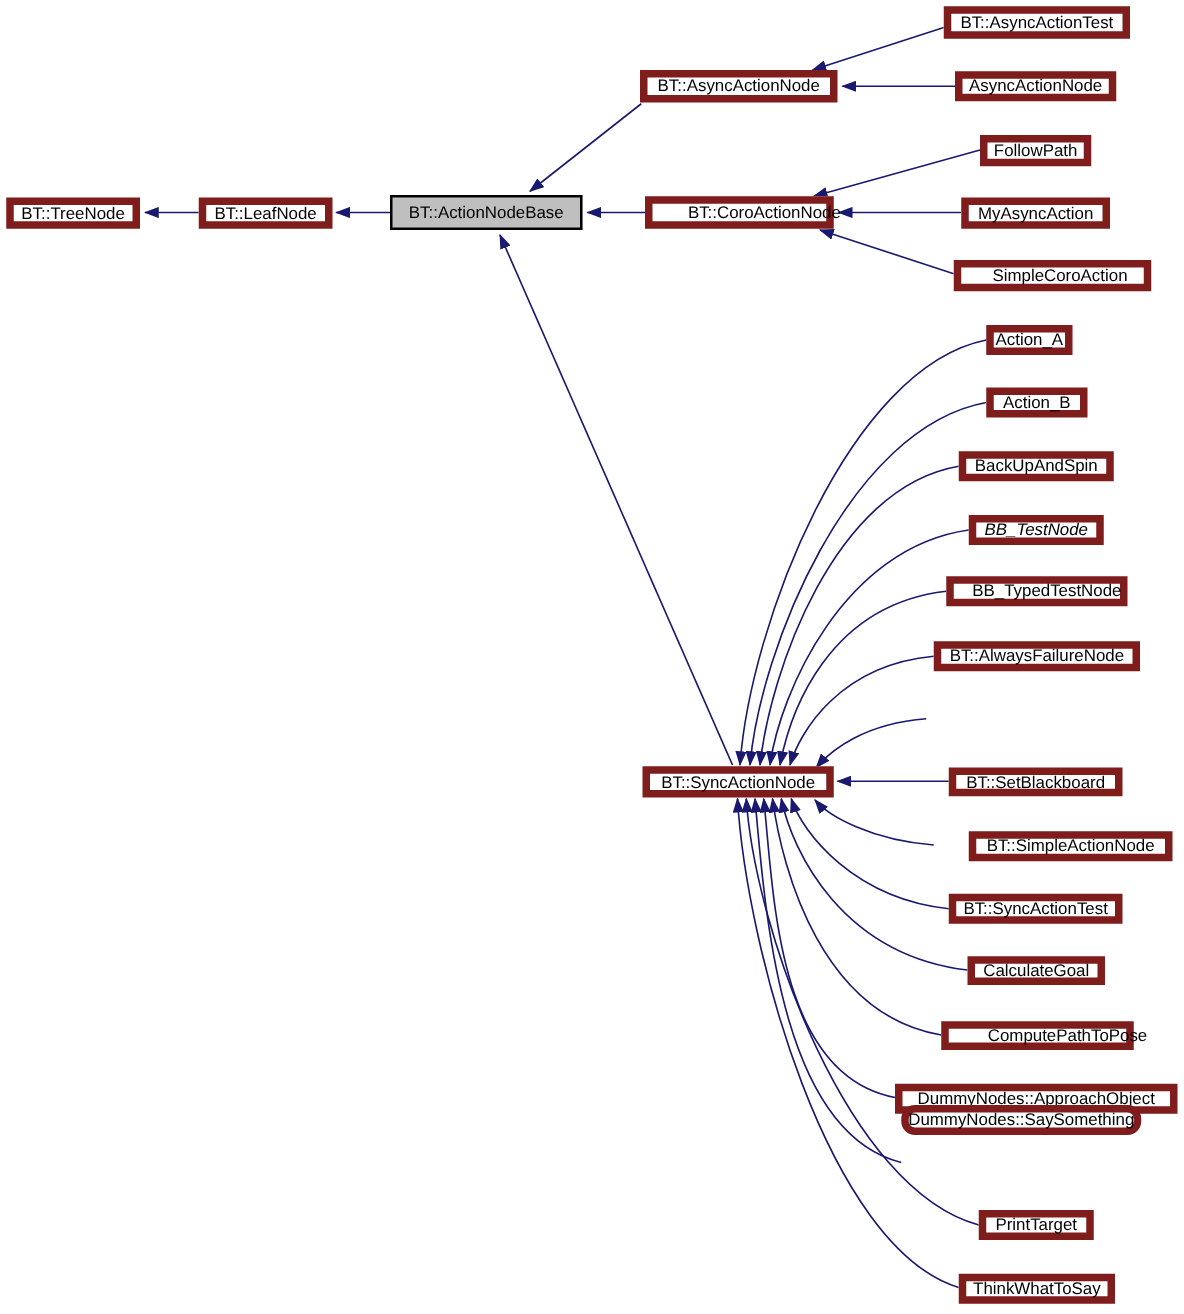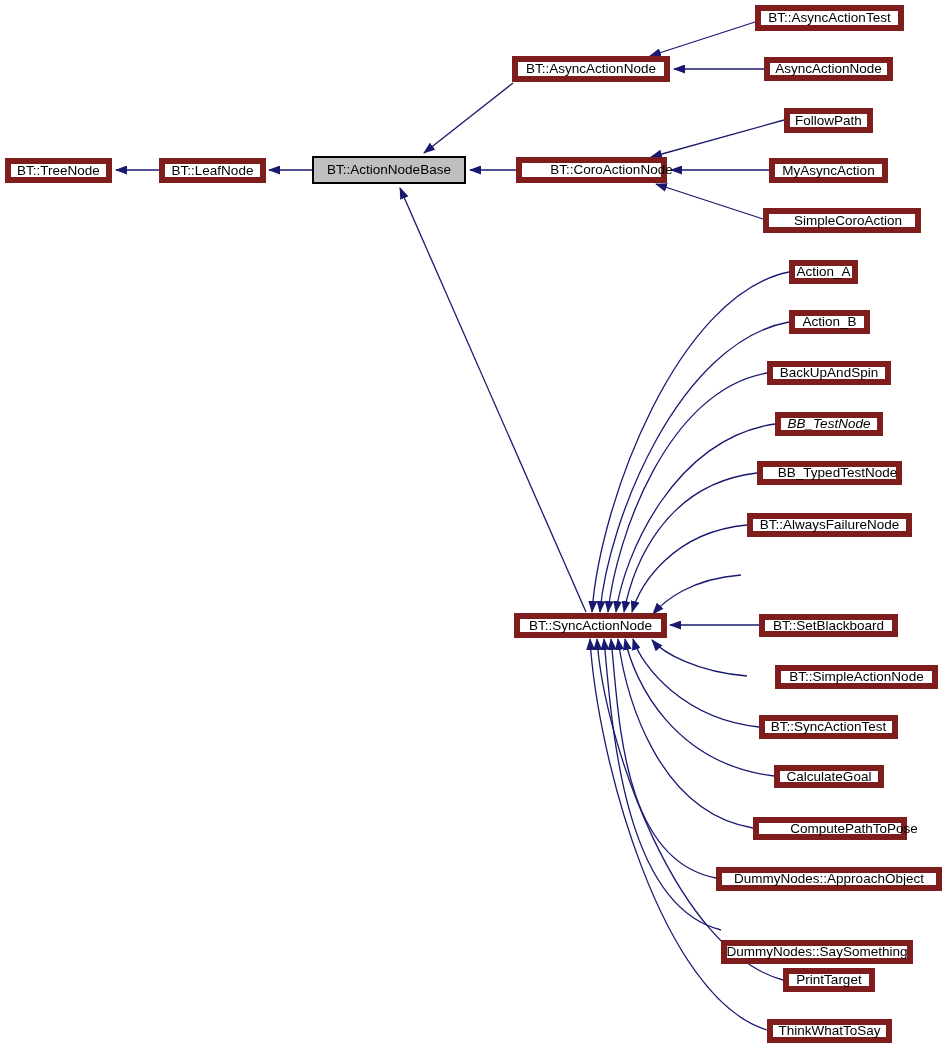--- a/index.html
+++ b/index.html
@@ -96,17 +96,17 @@
   <div class="node" style="left:767px; top:361px;  width:124px; height:24px;">BackUpAndSpin</div>
   <div class="node" style="left:775px; top:412px;  width:108px; height:24px;font-style:italic;">BB_TestNode</div>
   <div class="node" style="left:757px; top:461px;  width:145px; height:24px;padding-left:16px;">BB_TypedTestNode</div>
   <div class="node" style="left:747px; top:513px; width:165px; height:24px;">BT::AlwaysFailureNode</div>
   <div class="node" style="left:759px; top:614px;  width:139px; height:23px;">BT::SetBlackboard</div>
   <div class="node" style="left:747px; top:665px;  width:163px; height:24px;margin-left:28px;">BT::SimpleActionNode</div>
   <div class="node" style="left:759px; top:715px;  width:139px; height:24px;">BT::SyncActionTest</div>
   <div class="node" style="left:774px; top:765px;  width:110px; height:23px;">CalculateGoal</div>
   <div class="node" style="left:753px; top:817px;  width:154px; height:23px;padding-left:48px;">ComputePathToPose</div>
   <div class="node" style="left:716px; top:867px; width:226px; height:24px;">DummyNodes::ApproachObject</div>
-  <div class="node" style="left:721px; top:940px;  width:192px; height:24px;">DummyNodes::SaySomething</div>
+  <div class="node" style="left:721px; top:884px;  width:192px; height:24px;border-radius:11px;">DummyNodes::SaySomething</div>
   <div class="node" style="left:783px; top:968px;  width:92px;  height:24px;">PrintTarget</div>
   <div class="node" style="left:767px; top:1019px; width:125px; height:24px;">ThinkWhatToSay</div>
 
 </div>
 
 </body></html>

